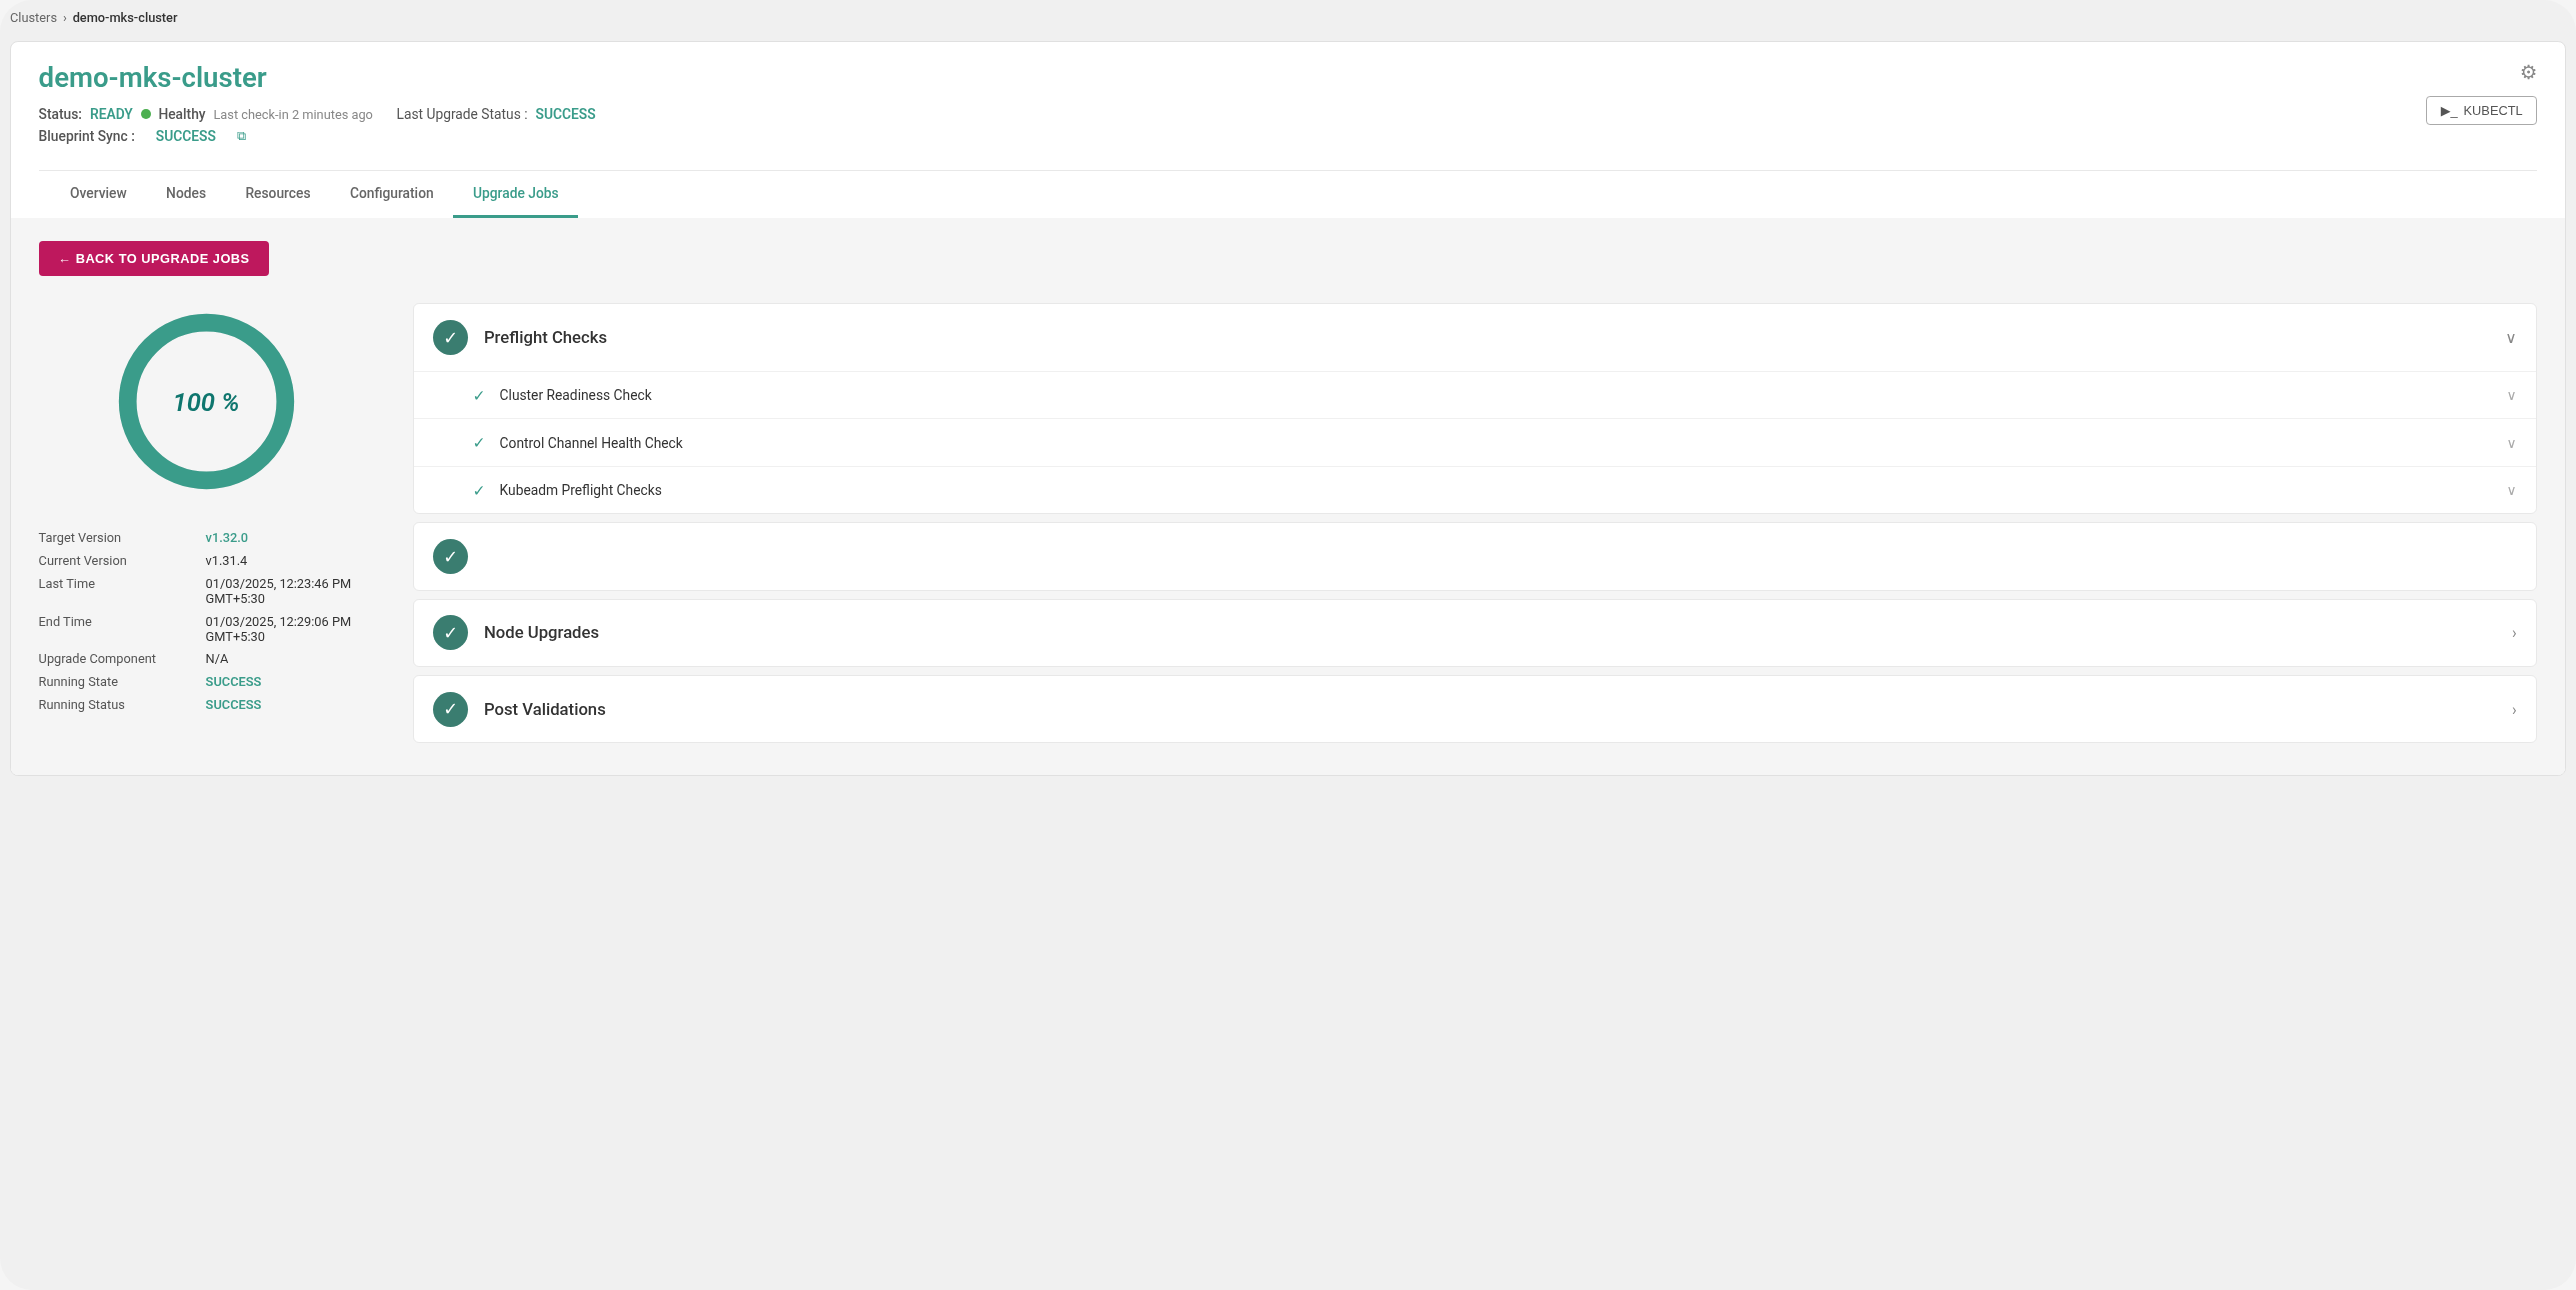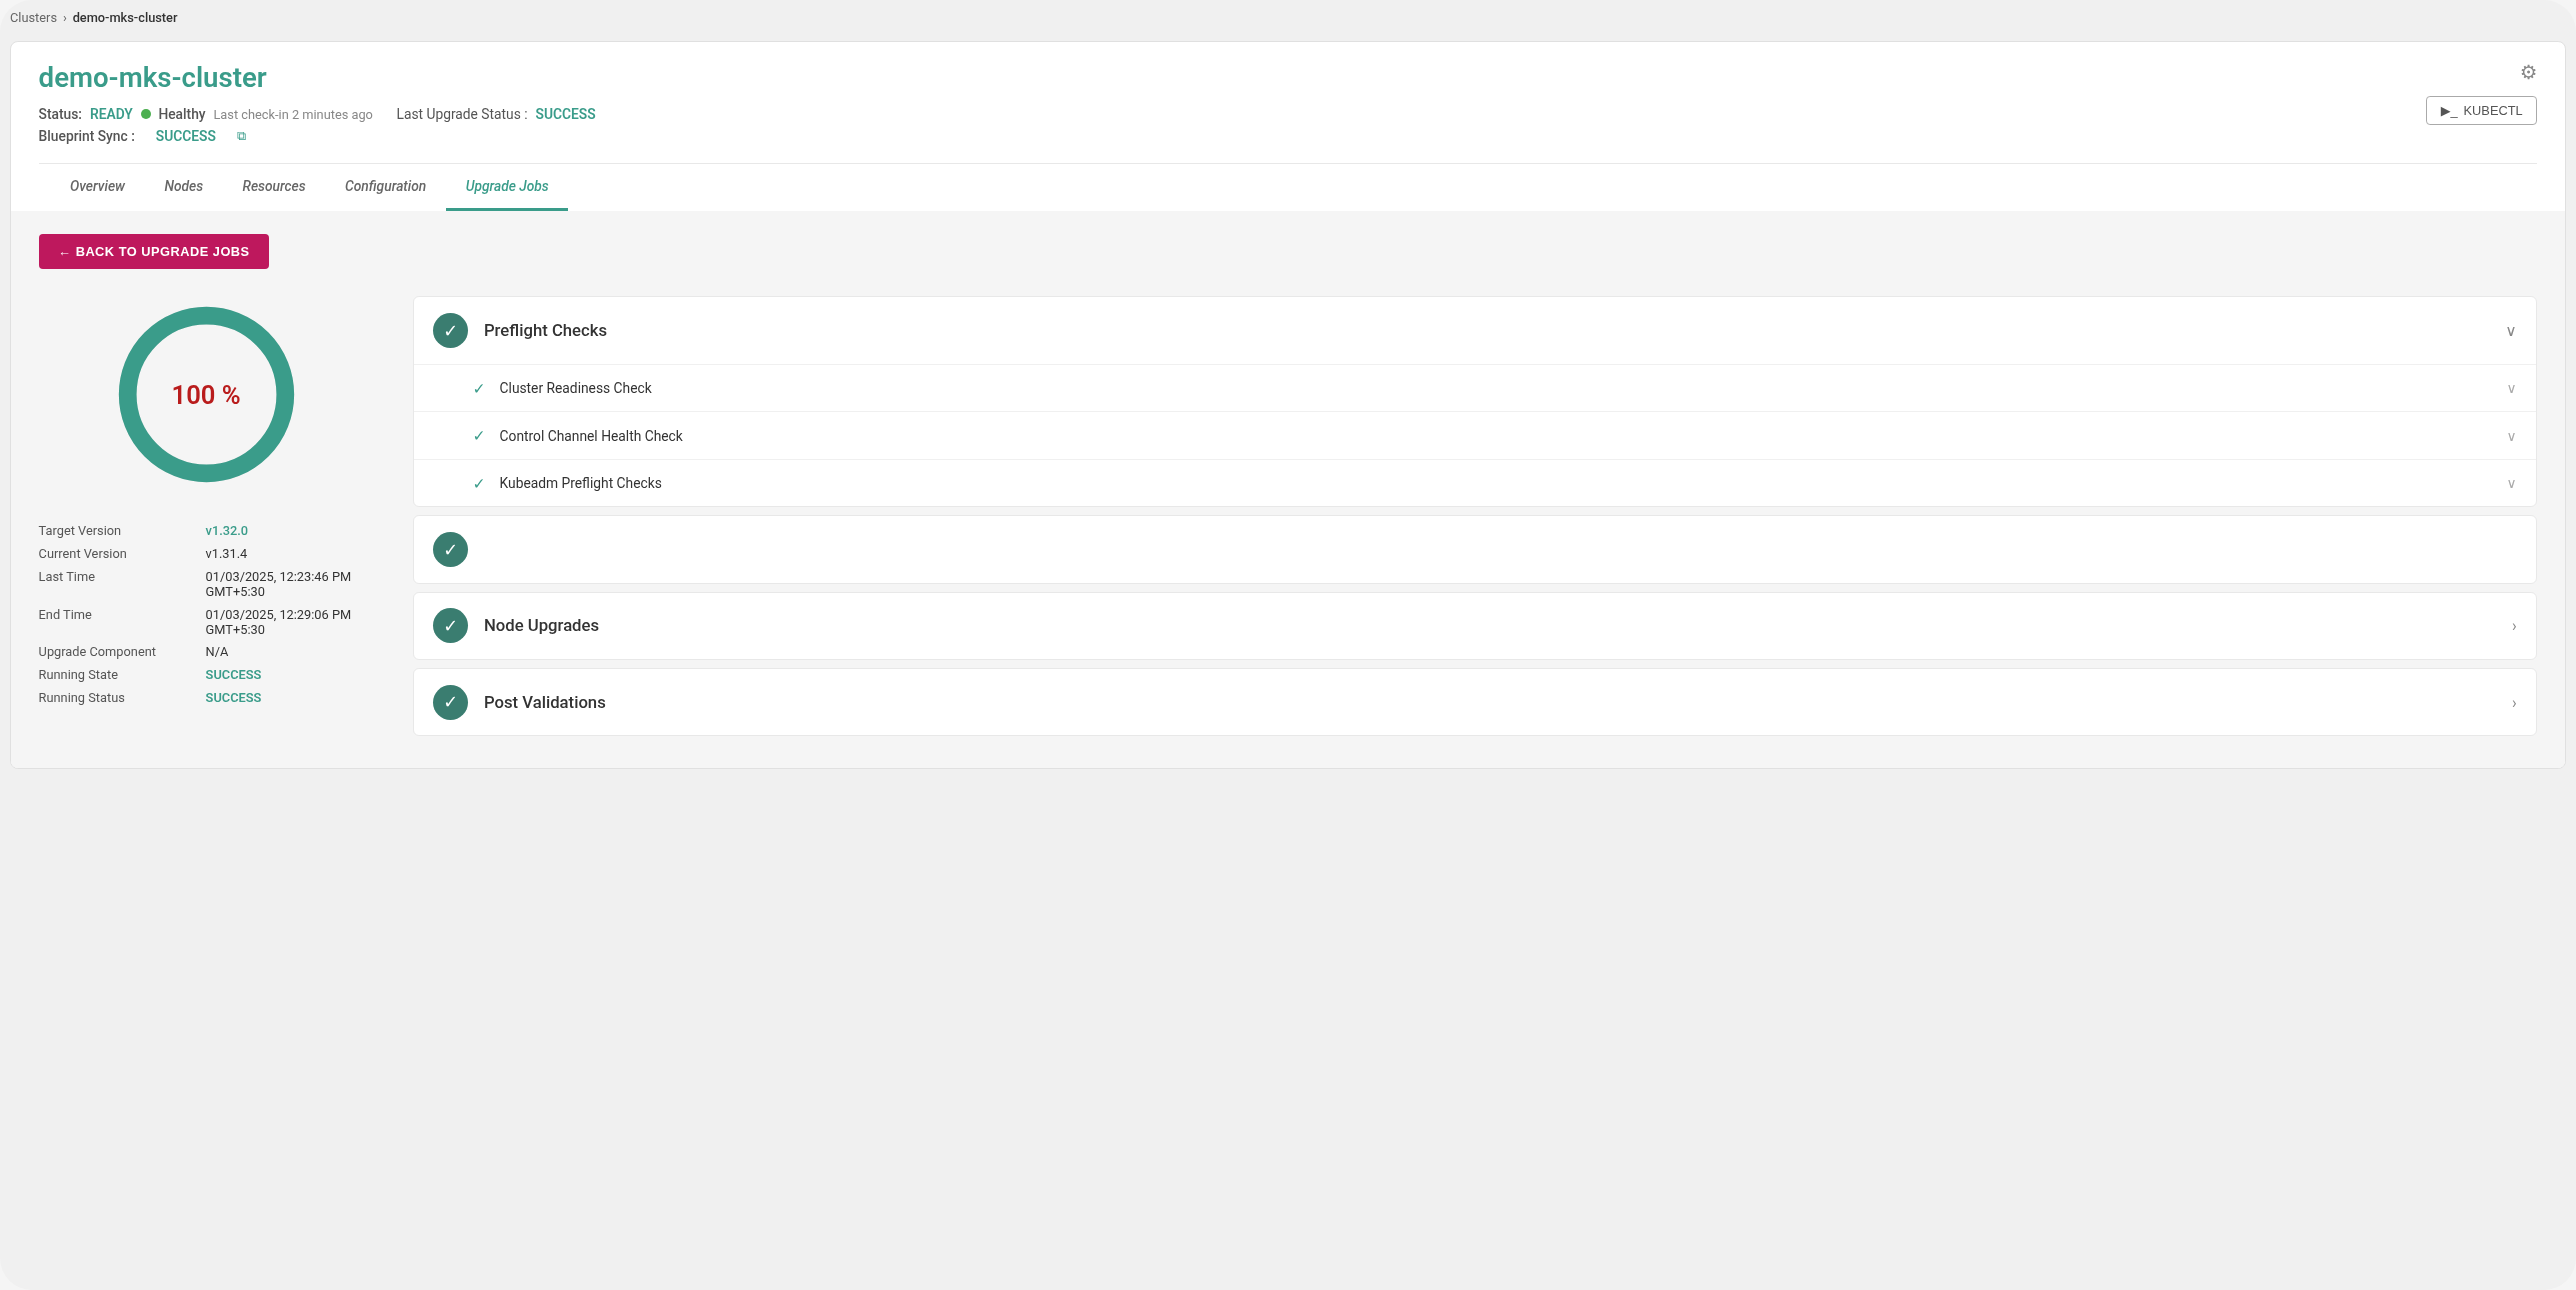--- a/index.html
+++ b/index.html
@@ -130,23 +130,22 @@
       padding: 5.9px 13.8px;
       cursor: pointer;
       background: transparent;
       color: #555;
       font-size: 12.8px;
       font-weight: 500;
     }
     .tabs-bar {
       display: flex;
       border-top: 1px solid #e8e8e8;
-      margin-top: 15px;
+      margin-top: 22px;
       padding: 0 27.6px;
-      font-style: italic;
     }
     .tab-item {
       padding: 13.8px 19.7px;
       font-size: 13.8px;
       color: #666;
       cursor: pointer;
       border-bottom: 3px solid transparent;
       font-weight: 500;
     }
     .tab-item.active {
@@ -197,21 +196,22 @@
     .donut-svg {
       transform: rotate(-90deg);
     }
     .donut-text {
       position: absolute;
       top: 50%;
       left: 50%;
       transform: translate(-50%, -50%);
       font-size: 25.6px;
       font-weight: 600;
-      color: #b91c1c;
+      color: #0f766e;
+      font-style: italic;
     }
     .info-table {
       width: 100%;
     }
     .info-row {
       display: flex;
       margin-bottom: 7.9px;
       font-size: 12.8px;
       gap: 10px;
     }

